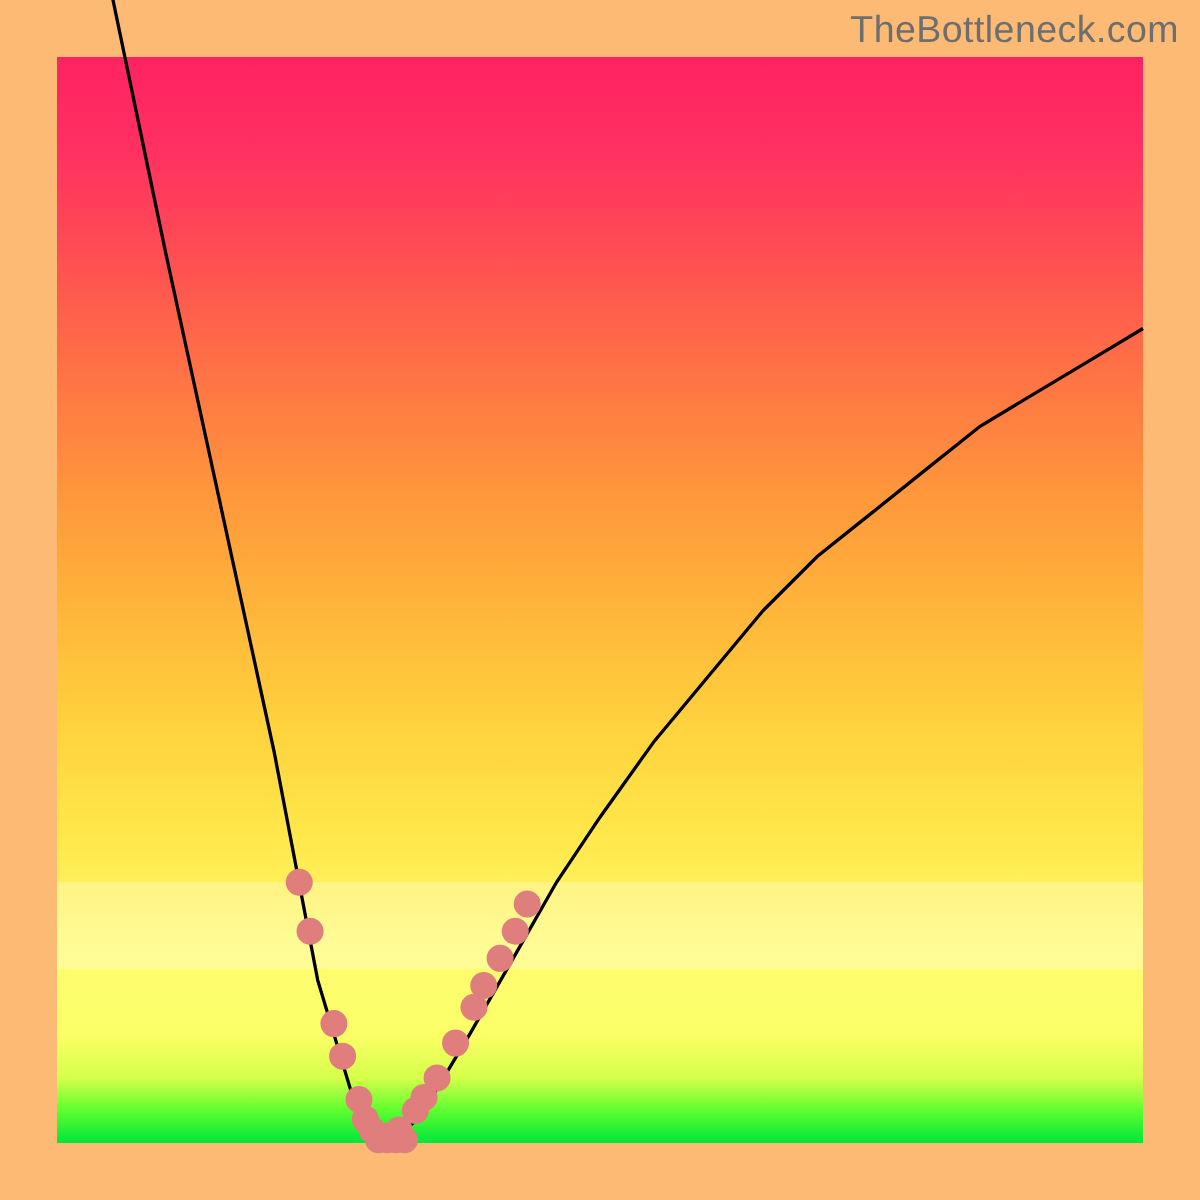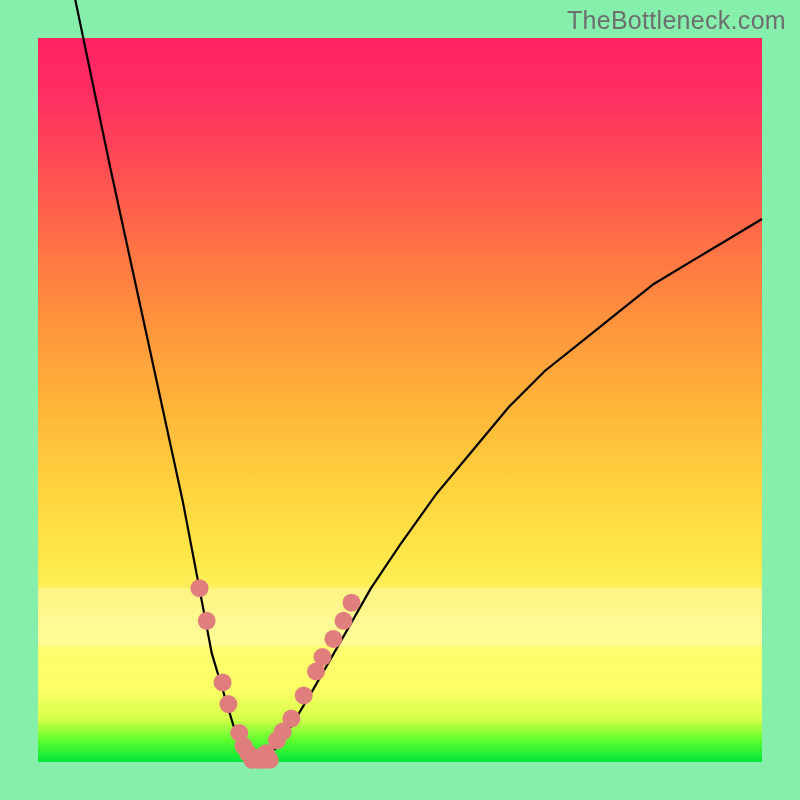--- a/index.html
+++ b/index.html
@@ -10,21 +10,21 @@
     background: #000;
     font-family: Arial, sans-serif;
     overflow: hidden;
   }
   .frame {
     position: absolute;
     left: 0;
     top: 0;
     width: 800px;
     height: 800px;
-    background: #86efac;
+    background: #fdba74;
   }
   .plot {
     position: absolute;
     left: 38px;
     top: 38px;
     width: 724px;
     height: 724px;
     
     background: linear-gradient(
       to top,

